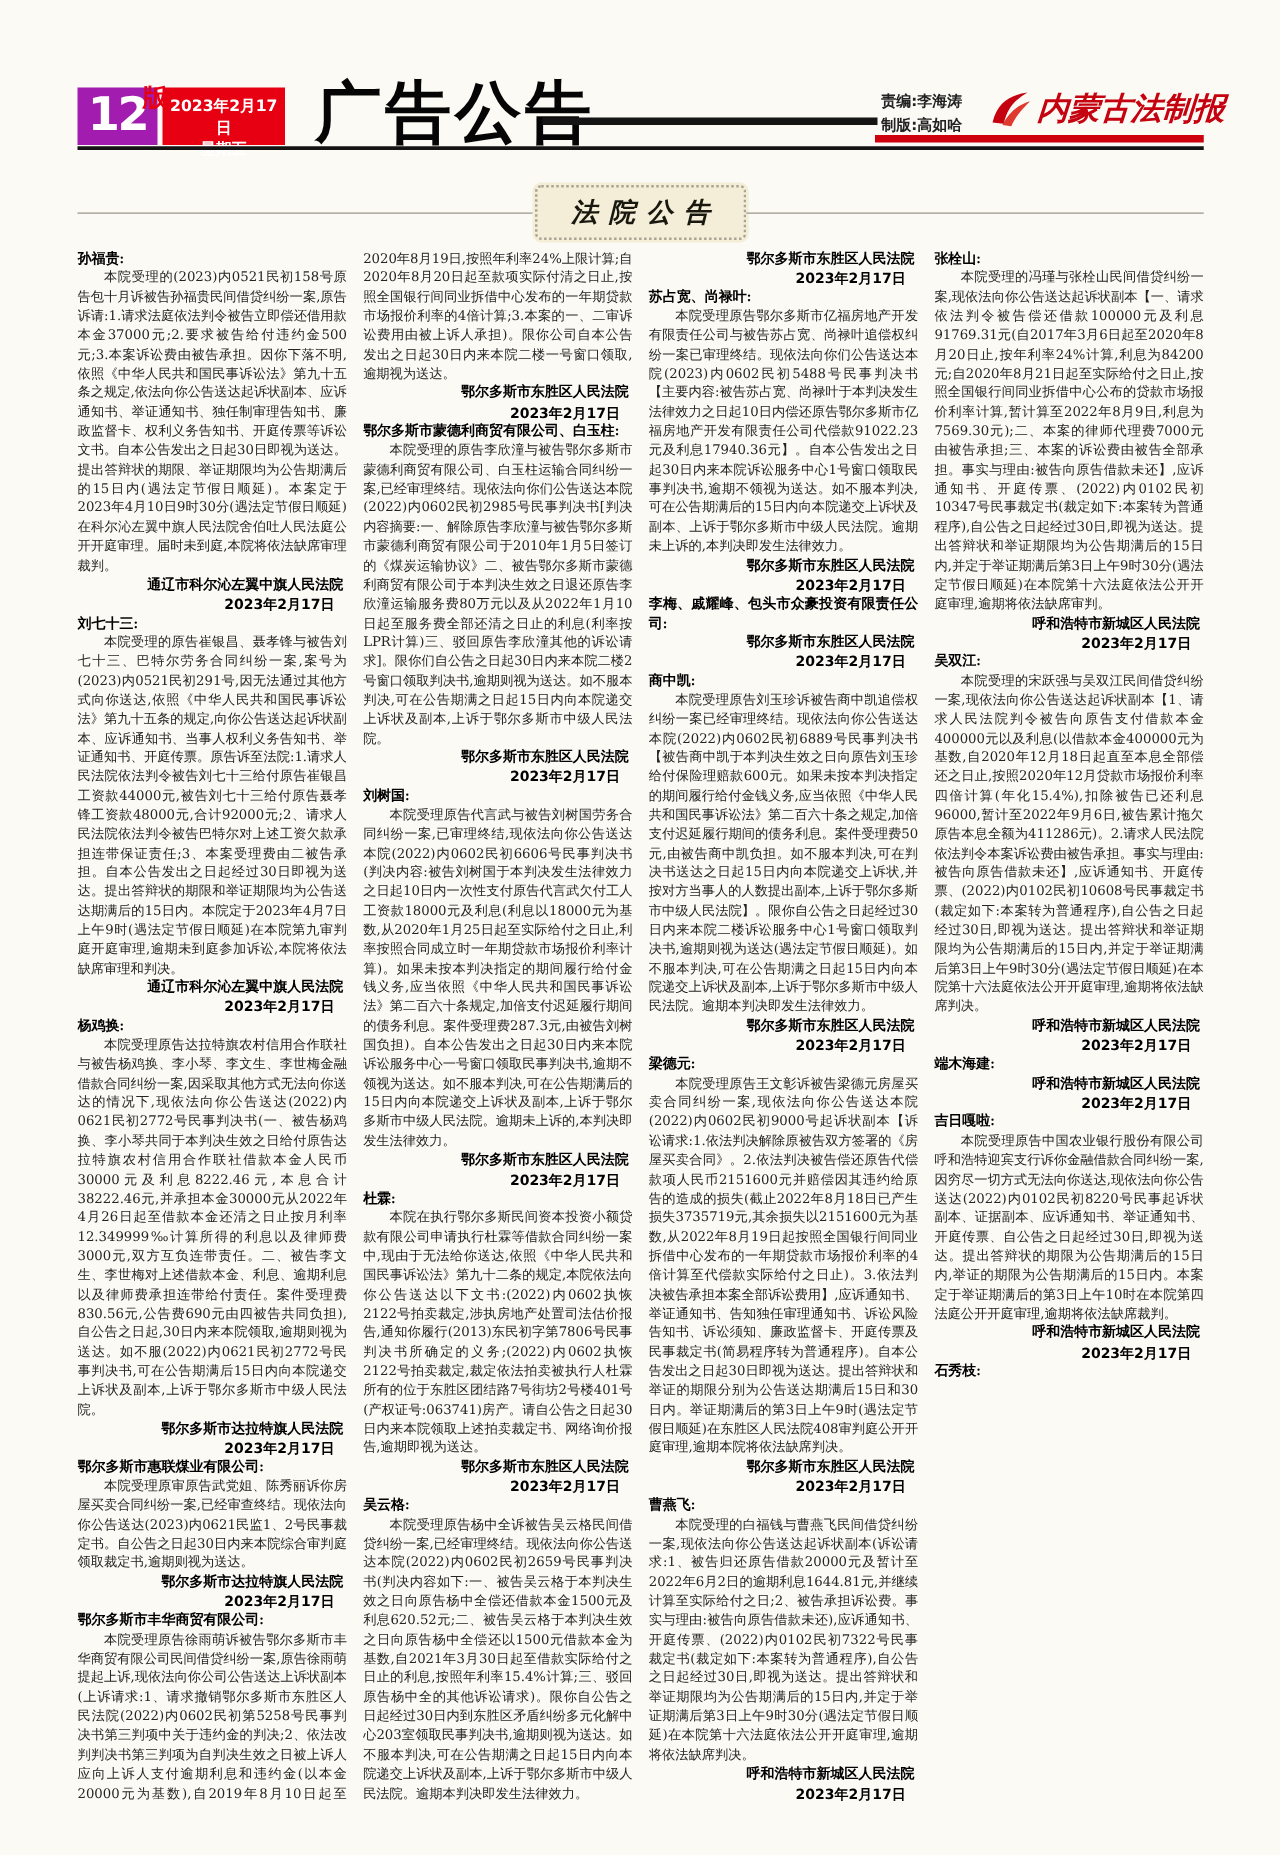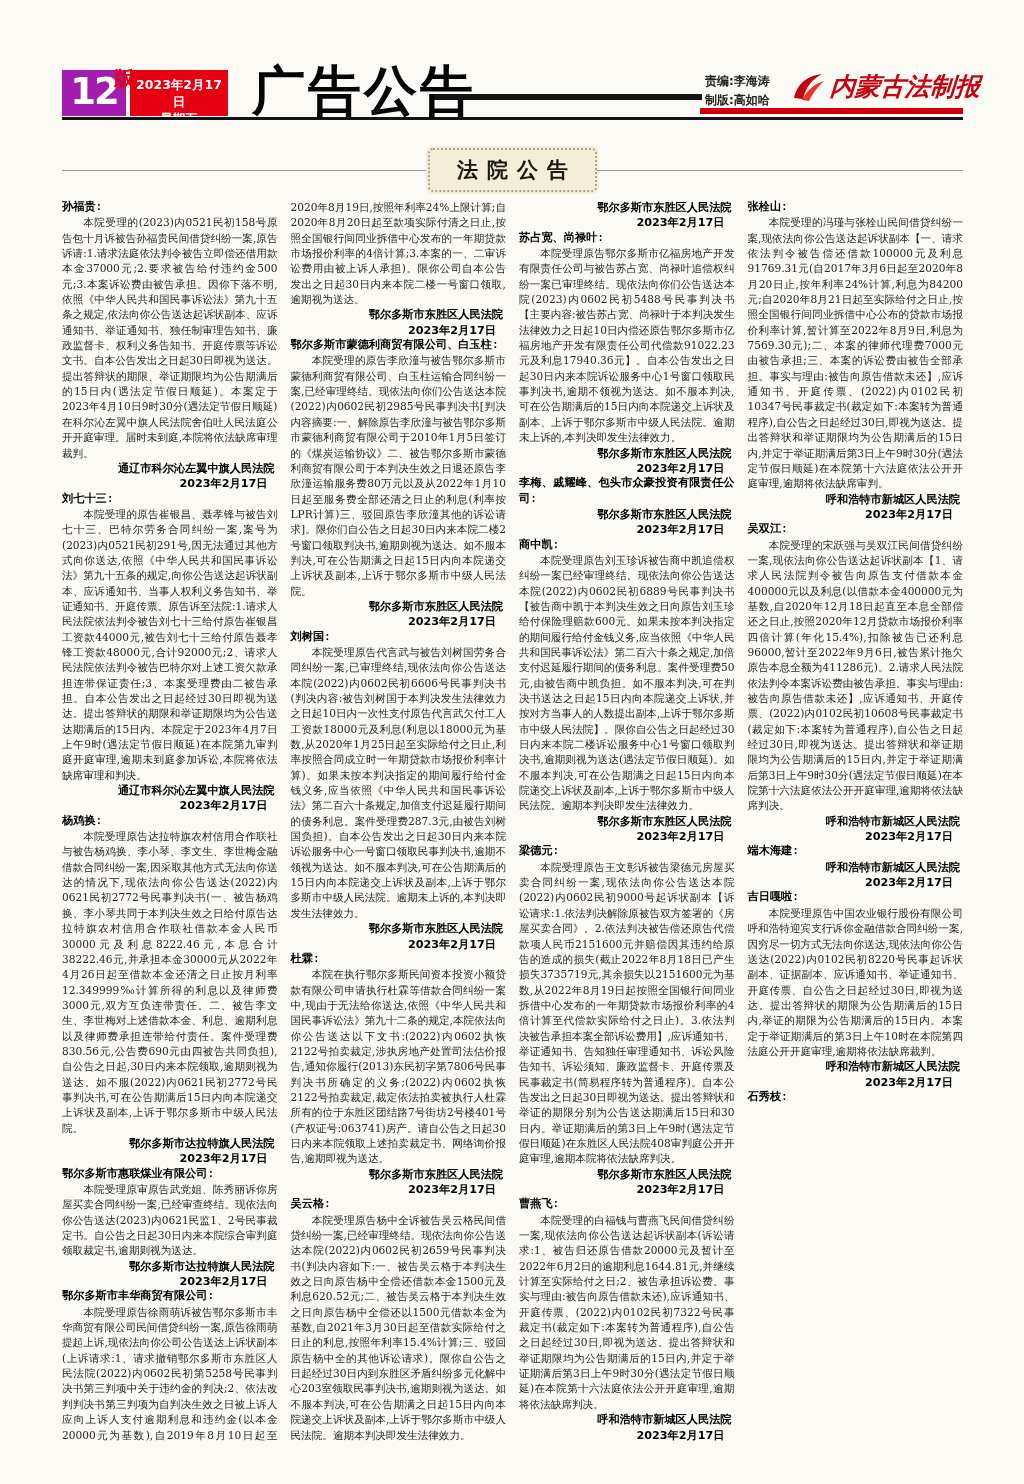--- a/index.html
+++ b/index.html
@@ -41,40 +41,40 @@
   .masthead { position:absolute; left:728px; top:0; width:175px; height:44px; }
   .masthead svg { position:absolute; left:0; top:6px; }
   .masthead-name {
     position:absolute; left:40px; top:4px; white-space:nowrap;
     font-family:"DejaVu Sans", sans-serif; font-weight:900; font-style:italic;
     font-size:25px; color:#c5020f; letter-spacing:0px; transform:skewX(-4deg);
   }
   .red-rule  { position:absolute; left:700px; top:108px; width:263px; height:6px; background:#cf000e; }
   .black-rule{ position:absolute; left:62px;  top:117px; width:901px; height:3px; background:#141414; }
   
-  .banner-row { position:absolute; left:62px; top:148px; width:901px; height:46px; }
+  .banner-row { position:absolute; left:62px; top:148px; width:901px; height:46px;font-style:italic; }
   .banner-rule { position:absolute; top:22px; height:1px; background:#9a9689; }
   .banner-rule.left  { left:0; width:366px; }
   .banner-rule.right { right:0; width:366px; }
   .banner-box {
     position:absolute; left:366px; top:0; width:169px; height:44px;
     background:#f4eed8; border:2px dotted #aaa492; border-radius:5px;
     box-shadow:0 0 0 2px #f4eed8; text-align:center;
     font-family:"DejaVu Serif", serif; font-weight:bold; font-size:21px;
     line-height:40px; letter-spacing:9px; color:#18180f; text-indent:9px;
   }
   
   .notices {
     position:absolute; left:62px; top:200px; width:901px; height:1258px;
     column-count:4; column-gap:13px; column-fill:auto; overflow:hidden;
     font-size:10.6px; line-height:15.35px; text-align:justify; color:#242424;
   }
   .notice { break-inside:auto; }
   .notice-recipient {
-    font-family:Liberation Mono, monospace; font-weight:bold; font-size:11.2px; color:#000;
+    font-family:Liberation Serif, serif; font-weight:bold; font-size:11.2px; color:#000;
   }
   .notice-body { text-indent:2em; }
   .notice-court {
     font-family:Liberation Sans, sans-serif; font-weight:bold; font-size:11.2px;
     text-align:right; padding-right:3px; color:#000;
   }
   .notice-date {
     font-family:"DejaVu Sans", sans-serif; font-weight:bold; font-size:11.2px;
     text-align:right; padding-right:10px; color:#000;
   }

